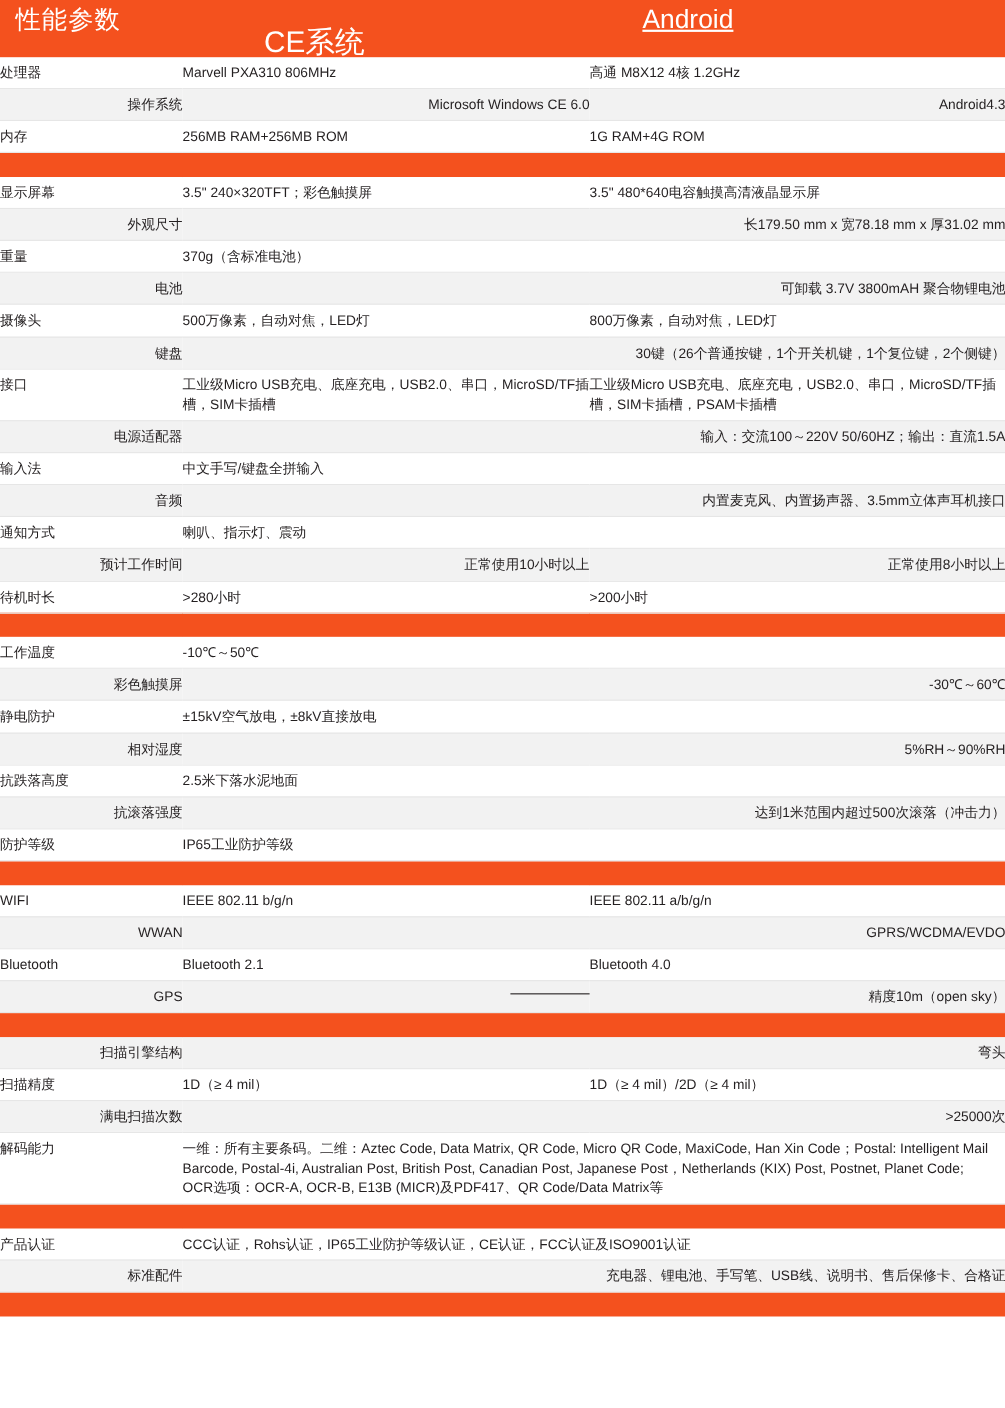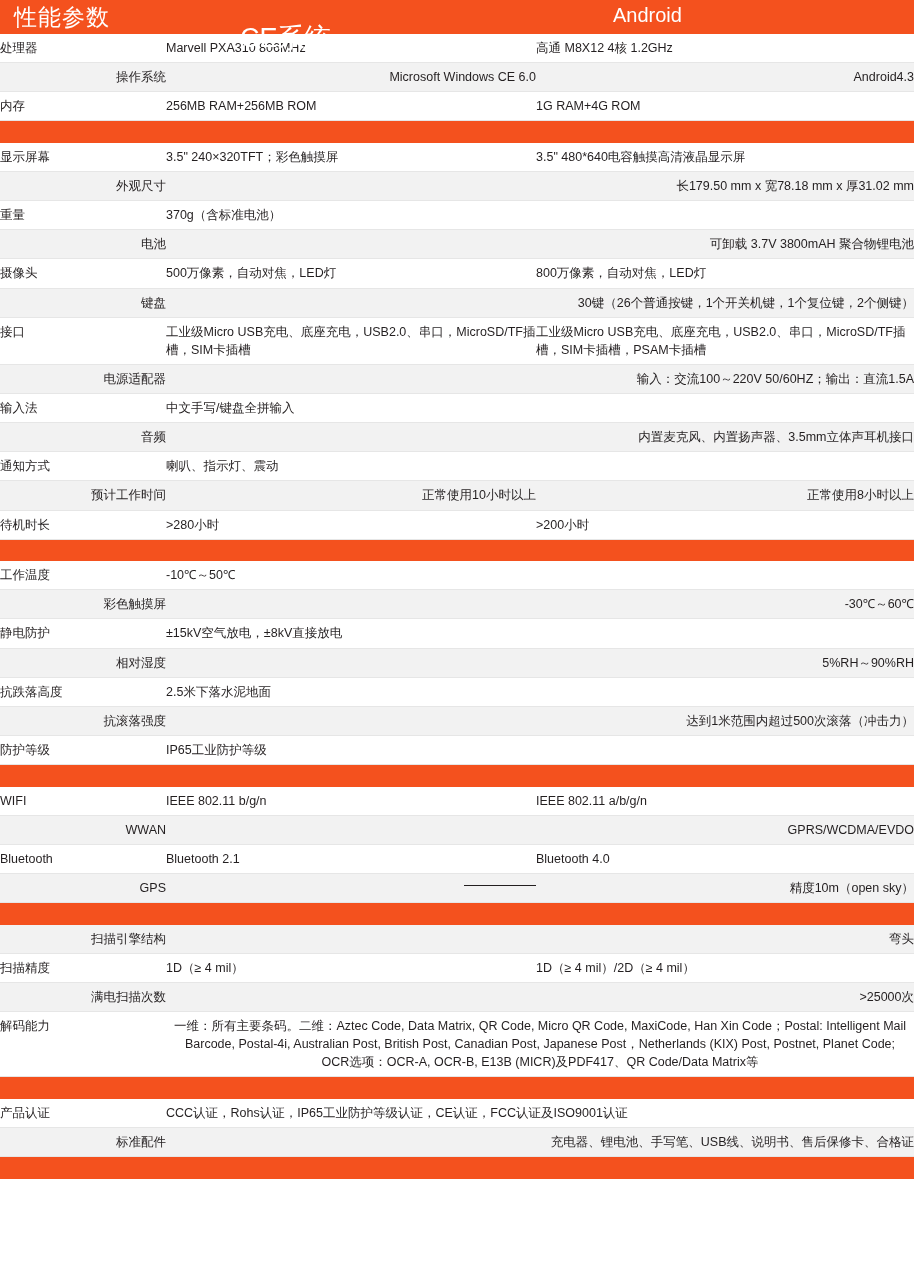--- a/index.html
+++ b/index.html
@@ -57,56 +57,56 @@
   
   tr.sep td {
     background: #f4511e;
     height: 22px;
     padding: 0;
     border-bottom: none;
   }
   
   .title-row {
     position: relative;
-    height: 34px;
+    height: 52px;
     background: #f4511e;
   }
   .title-row .t1 {
     position: absolute;
     left: 14px;
     top: 2px;
     font-size: 23px;
     color: #ffffff;
     letter-spacing: 1px;
   }
   .title-row .t2 {
     position: absolute;
     left: 240px;
     top: 20px;
     font-size: 27px;
     color: #ffffff;
   }
   .title-row .t3 {
     position: absolute;
-    left: 613px;
+    left: 584px;
     top: 4px;
-    font-size: 20px;
+    font-size: 24px;
     color: #ffffff;
+    text-decoration: underline;
   }
   .dash {
     display: inline-block;
     width: 72px;
     border-top: 1.6px solid #231f20;
     vertical-align: middle;
     position: relative;
     top: -3px;
   }
   .decode-cell {
     line-height: 1.6;
-    text-align: center;
   }
   .footer-area {
     position: relative;
     height: 170px;
     width: 914px;
     background: #ffffff;
   }
 </style>
 </head>
 <body>

